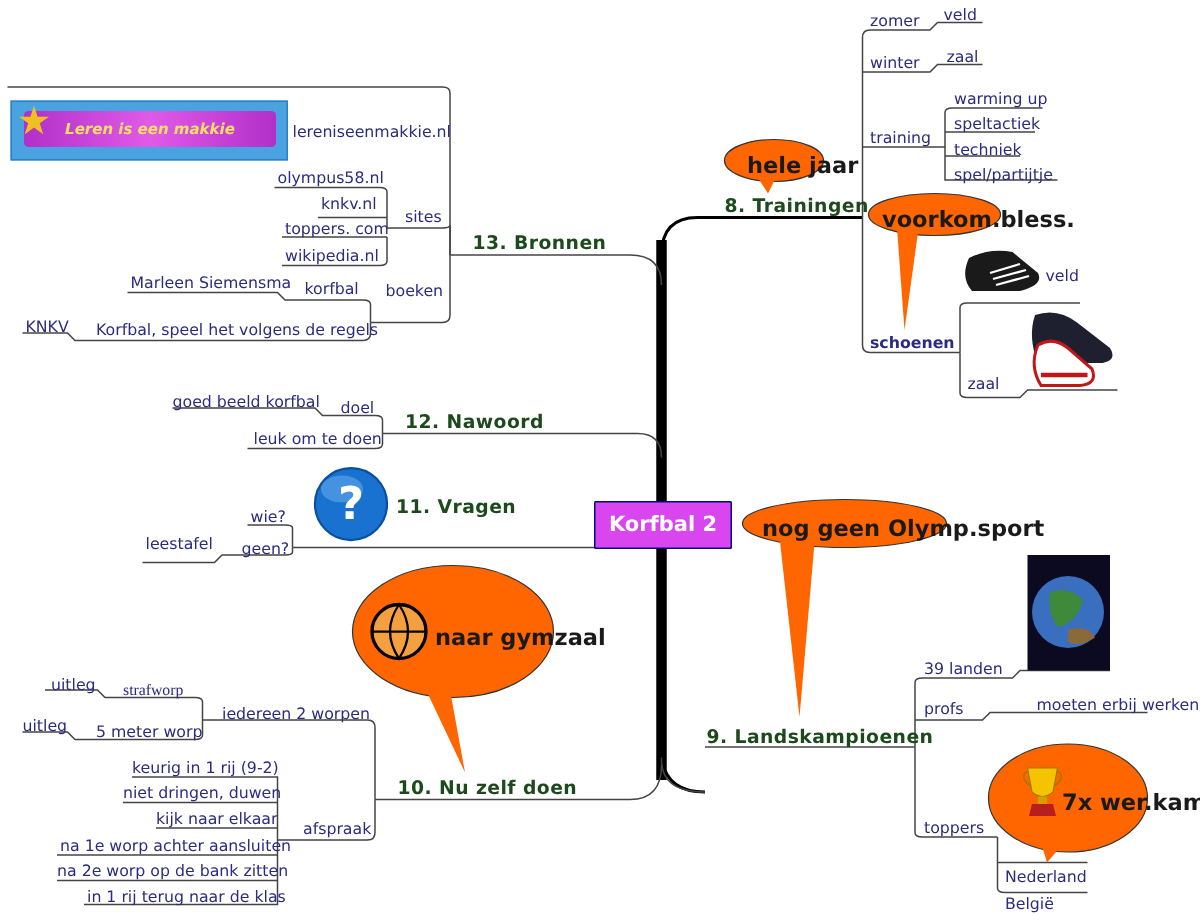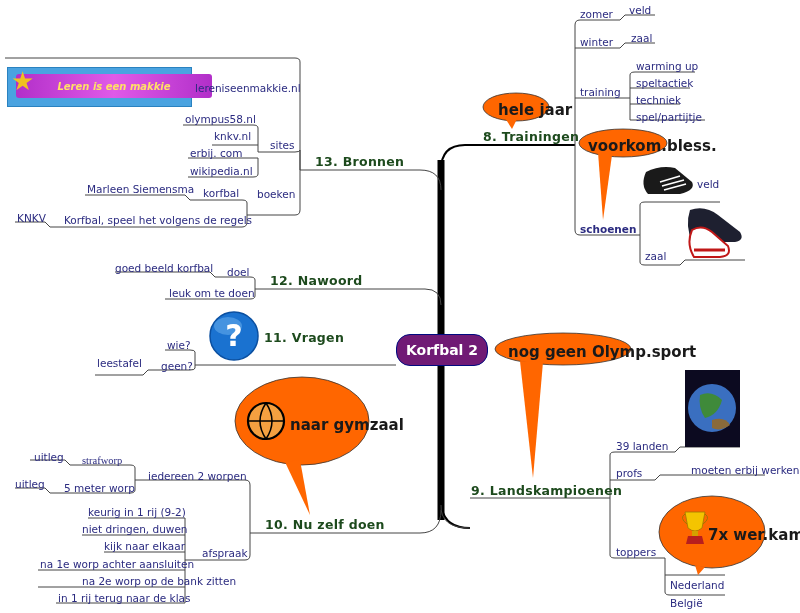--- a/index.html
+++ b/index.html
@@ -1,26 +1,26 @@
 <!DOCTYPE html>
 <html><head>
 <meta charset="utf-8">
 <style>
   html, body { margin:0; padding:0; background:#ffffff; }
   #canvas { position:relative; width:800px; height:613px; overflow:hidden; background:#fff;
     font-family:"DejaVu Sans", sans-serif; }
   svg.lines { position:absolute; left:0; top:0; }
   .t { position:absolute; font-size:10.5px; color:#2b2b80; white-space:nowrap; line-height:12px; }
   .main { position:absolute; font-size:12.5px; font-weight:bold; color:#1d4a1d; white-space:nowrap; letter-spacing:0.3px; }
-  .center { position:absolute; left:396px; top:334px; width:90px; height:30px; background:#701a75;
-    border-radius:14px; border:1px solid #000a80; color:#fff; font-size:14px; font-weight:bold;
+  .center { position:absolute; left:396px; top:334px; width:90px; height:30px; background:#d946ef;
+    border-radius:1px; border:1px solid #000a80; color:#fff; font-size:14px; font-weight:bold;
     display:flex; align-items:center; justify-content:center; }
   .bubble-txt { position:absolute; font-size:15px; font-weight:bold; color:#1a1a1a; white-space:nowrap; }
   .logo { position:absolute; left:7px; top:67px; width:183px; height:38px; background:#4aa3e0; border:1px solid #2a82c0; }
-  .logo-inner { position:absolute; left:8px; top:6px; width:196px; height:24px; background:linear-gradient(90deg,#b22fc9,#e05ae8,#b22fc9); border-radius:3px;
+  .logo-inner { position:absolute; left:8px; top:6px; width:168px; height:24px; background:linear-gradient(90deg,#b22fc9,#e05ae8,#b22fc9); border-radius:3px;
     color:#ffe066; font-size:10px; font-weight:bold; display:flex; align-items:center; justify-content:center; font-style:italic; }
   .logo-star { position:absolute; left:3px; top:-2px; font-size:26px; color:#f0c020; line-height:30px; }
 </style>
 </head>
 <body>
 
 <div id="canvas">
 
 <svg class="lines" width="800" height="613">
   <g fill="none" stroke="#444" stroke-width="1">
@@ -175,36 +175,36 @@
 <div class="t" style="left:148px;top:470px;">iedereen 2 worpen</div>
 <div class="t" style="left:82px;top:455px;font-family:Liberation Serif, serif;">strafworp</div>
 <div class="t" style="left:34px;top:451px;">uitleg</div>
 <div class="t" style="left:64px;top:482px;">5 meter worp</div>
 <div class="t" style="left:15px;top:478px;">uitleg</div>
 <div class="t" style="left:202px;top:547px;">afspraak</div>
 <div class="t" style="left:88px;top:506px;">keurig in 1 rij (9-2)</div>
 <div class="t" style="left:82px;top:523px;">niet dringen, duwen</div>
 <div class="t" style="left:104px;top:540px;">kijk naar elkaar</div>
 <div class="t" style="left:40px;top:558px;">na 1e worp achter aansluiten</div>
-<div class="t" style="left:38px;top:575px;margin-left:44px;">na 2e worp op de bank zitten</div>
+<div class="t" style="left:38px;top:575px;">na 2e worp op de bank zitten</div>
 <div class="t" style="left:58px;top:592px;">in 1 rij terug naar de klas</div>
 
 <div class="t" style="left:167px;top:339px;">wie?</div>
 <div class="t" style="left:161px;top:360px;">geen?</div>
 <div class="t" style="left:97px;top:357px;">leestafel</div>
 
 <div class="t" style="left:227px;top:266px;">doel</div>
 <div class="t" style="left:115px;top:262px;">goed beeld korfbal</div>
 <div class="t" style="left:169px;top:287px;">leuk om te doen</div>
 
 <div class="t" style="left:195px;top:82px;">lereniseenmakkie.nl</div>
 <div class="t" style="left:270px;top:139px;">sites</div>
 <div class="t" style="left:185px;top:113px;">olympus58.nl</div>
 <div class="t" style="left:214px;top:130px;">knkv.nl</div>
-<div class="t" style="left:190px;top:147px;">erbij. com</div>
+<div class="t" style="left:190px;top:147px;">toppers. com</div>
 <div class="t" style="left:190px;top:165px;">wikipedia.nl</div>
 <div class="t" style="left:257px;top:188px;">boeken</div>
 <div class="t" style="left:203px;top:187px;">korfbal</div>
 <div class="t" style="left:87px;top:183px;">Marleen Siemensma</div>
 <div class="t" style="left:64px;top:214px;">Korfbal, speel het volgens de regels</div>
 <div class="t" style="left:17px;top:212px;">KNKV</div>
 
 </div>
 
 </body></html>

